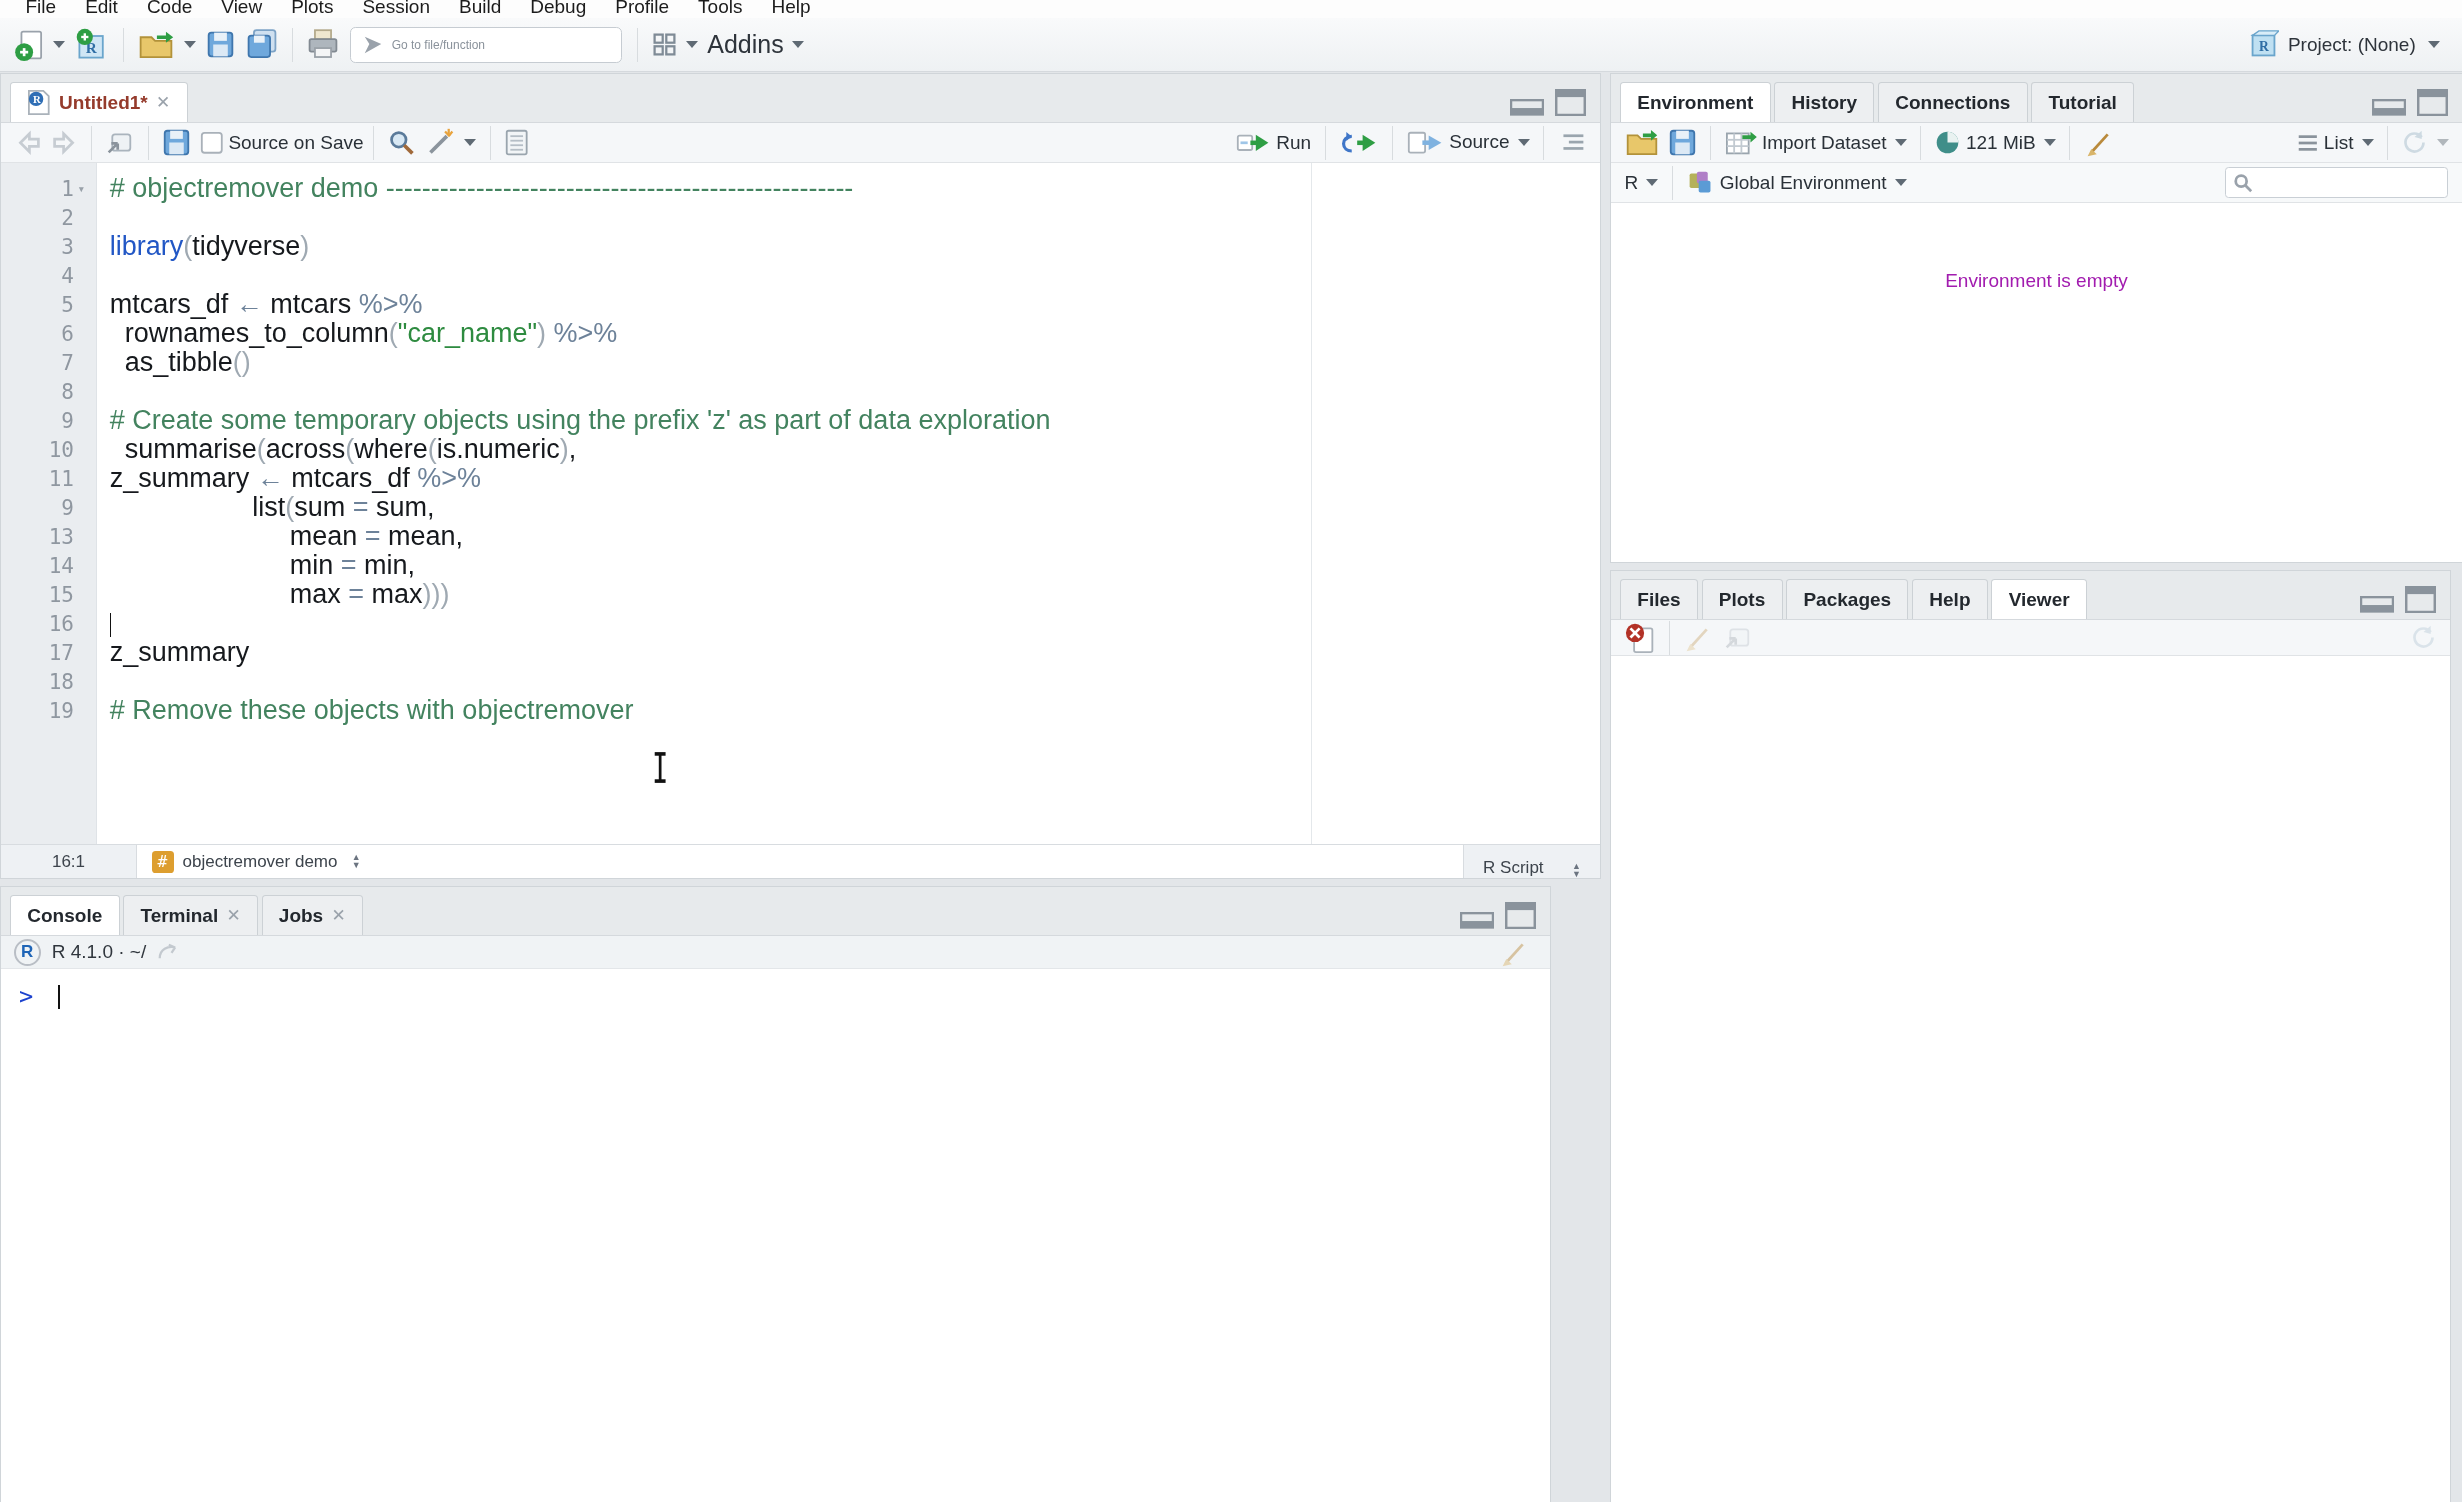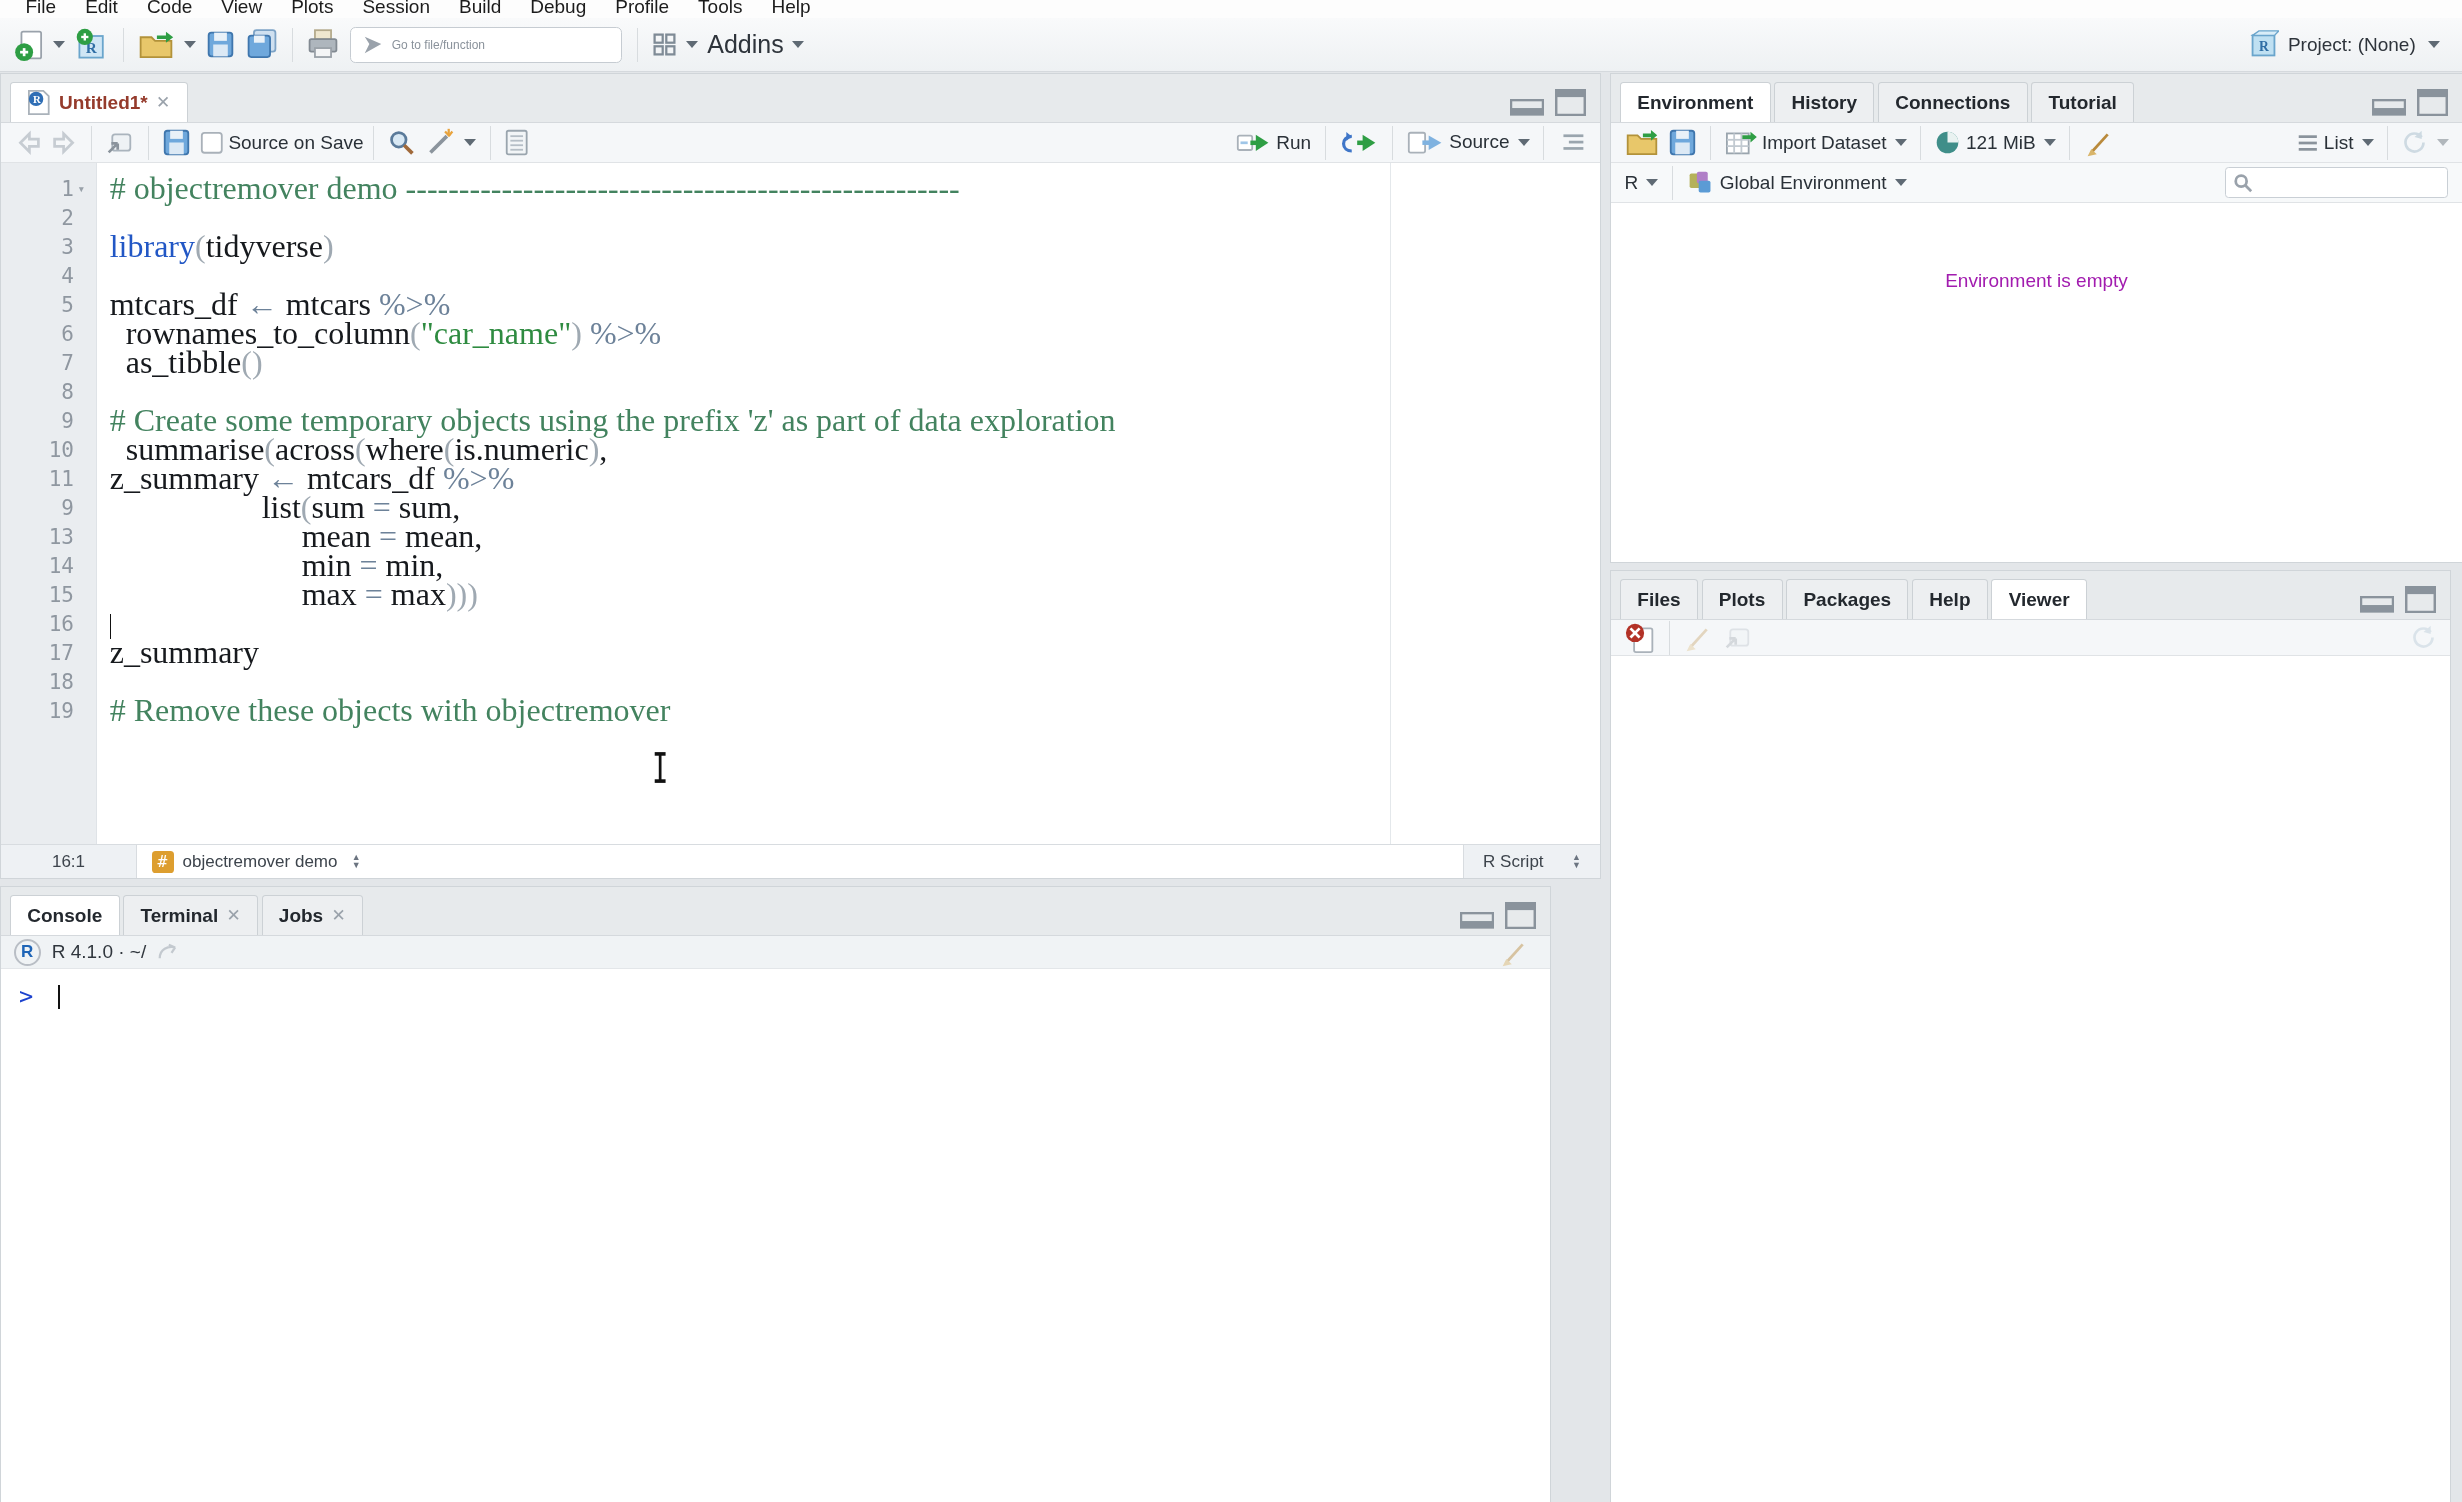--- a/index.html
+++ b/index.html
@@ -33,36 +33,36 @@
   .tab-title-unsaved { color:#953b2c; }
   .winctl { position:absolute; right:14.5px; top:14.5px; display:flex; gap:11px; align-items:flex-end; }
 
   .paneband { height:40px; background:#f5f7f9; border-bottom:0.9px solid #e0e3e6; display:flex; align-items:center; padding:0 9px; flex:none; font-size:19px; color:#2a3138; }
 
   
   .editor { display:flex; flex:1; overflow:hidden; position:relative; }
   .gutter { width:96px; background:#eaedf0; border-right:0.9px solid #dfe3e7; padding-top:11px; font-family:"DejaVu Sans Mono",monospace; font-size:21px; color:#8f97a0; flex:none; }
   .gl { display:flex; justify-content:flex-end; align-items:center; height:29px; }
   .gl .fold { width:22px; font-size:12.7px; color:#99a1a9; padding-left:3.6px; }
-  .codearea { position:relative; flex:1; padding:11px 0 0 12.7px; font-family:Liberation Serif, serif; font-size:32px; line-height:29px; color:#16191d; background:#fff; }
+  .codearea { position:relative; flex:1; padding:11px 0 0 12.7px; font-family:Liberation Sans, sans-serif; font-size:27px; line-height:29px; color:#16191d; background:#fff; }
   .codearea .margin-line { position:absolute; top:0; bottom:0; left:calc(12.7px + 80ch); width:0.9px; background:#e4e8eb; }
   .code-line { height:29px; white-space:pre; position:relative; z-index:1; }
   .tok-comment { color:#43835f; }
   .tok-kw      { color:#2257c5; }
   .tok-str     { color:#2e8b40; }
   .tok-op      { color:#6d8299; }
   .tok-paren   { color:#9fa9b2; }
   .tok-txt     { color:#16191d; }
   .caret-bar { display:inline-block; width:1.8px; height:24.5px; background:#111; vertical-align:middle; }
 
   .statusbar { height:34px; background:#eef1f4; border-top:0.9px solid #d8dce0; display:flex; align-items:stretch; font-size:17px; color:#3d444c; flex:none; }
   .statusbar .seg { display:flex; align-items:center; padding:0 14.5px; }
   .statusbar .seg.pos { width:136px; justify-content:center; border-right:0.9px solid #d8dce0; }
   .statusbar .seg.scope { flex:1; background:#fff; gap:9px; border-right:0.9px solid #d8dce0; }
-  .statusbar .seg.ftype { width:136px; justify-content:center; gap:23px; }
+  .statusbar .seg.ftype { width:136px; justify-content:center; gap:23px;align-items:flex-end; }
   .hash-badge { width:22px; height:22px; border-radius:3.6px; background:#dd9e2f; color:#fff; font-family:"DejaVu Sans Mono",monospace; font-size:16.3px; display:flex; align-items:center; justify-content:center; }
   .updown { display:flex; flex-direction:column; line-height:7.3px; font-size:9px; color:#6b7480; margin-left:5.4px; }
 
   
   .infobar { height:33px; background:#f0f3f5; border-bottom:0.9px solid #e3e6e9; display:flex; align-items:center; gap:11px; padding:0 12.7px; font-size:19px; color:#30363d; flex:none; position:relative; }
   .console-body { flex:1; background:#fff; padding:12.7px 0 0 18px; font-family:"DejaVu Sans Mono",monospace; font-size:23.6px; }
   .prompt { color:#1d43ce; }
   .r-logo { width:27px; height:27px; border-radius:50%; border:2.7px solid #b9bec5; color:#1f65b7; font-weight:700; font-size:17px; display:flex; align-items:center; justify-content:center; }
 
   

